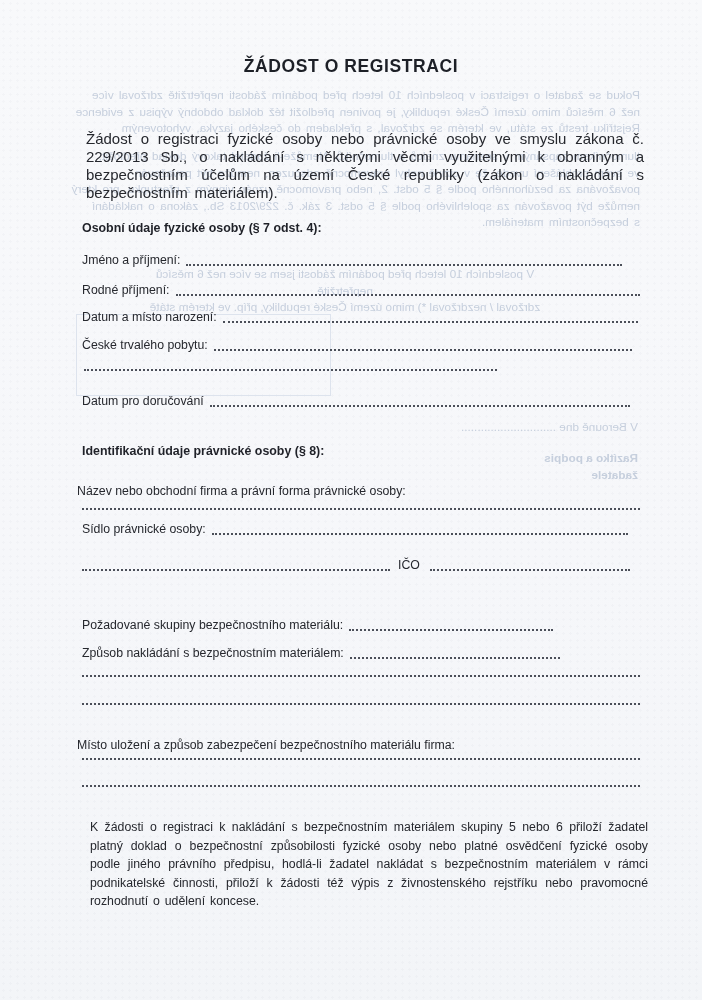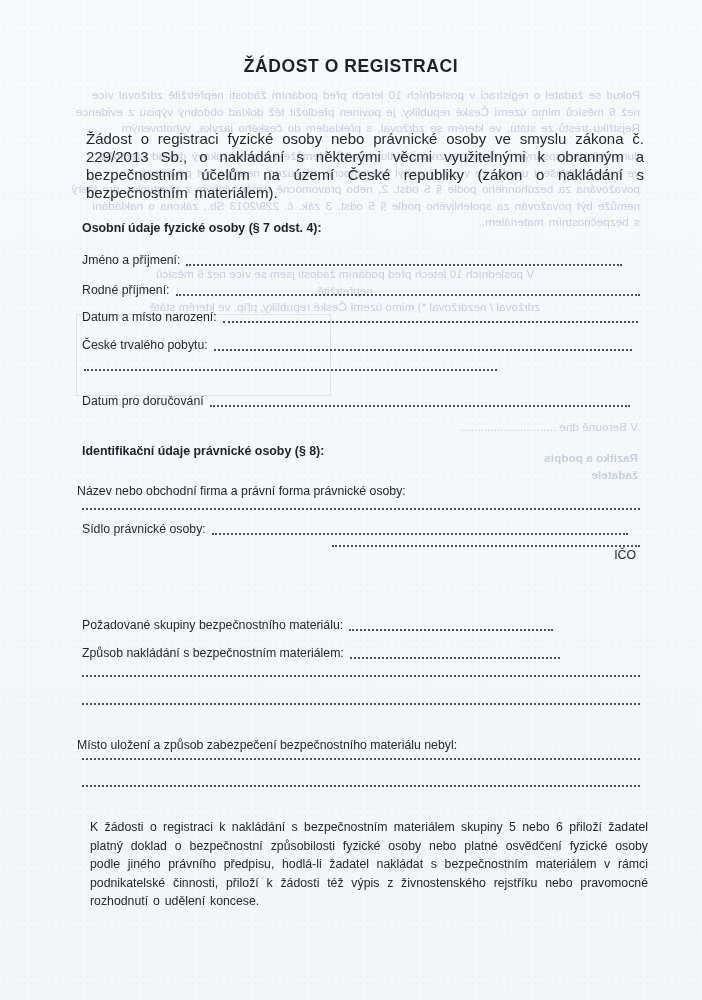--- a/index.html
+++ b/index.html
@@ -116,21 +116,21 @@
 
     <div class="row" style="top:495px;">
       <span class="lead first"></span>
     </div>
 
     <div class="row" style="top:508px;margin-top:12px;">
       <span class="lbl">Sídlo právnické osoby:</span>
       <span class="lead" style="margin-right:12px;"></span>
     </div>
 
-    <div class="row" style="top:544px;flex-direction:column;">
+    <div class="row" style="top:556px;">
       <span class="lead fixed first" style="width:308px;"></span>
       <span class="lbl" style="padding:0 4px 0 8px;">IČO</span>
       <span class="lead" style="margin-right:10px;"></span>
     </div>
 
     <div class="row" style="top:616px;">
       <span class="lbl">Požadované skupiny bezpečnostního materiálu:</span>
       <span class="lead" style="margin-right:87px;"></span>
     </div>
 
@@ -139,21 +139,21 @@
       <span class="lead" style="margin-right:80px;"></span>
     </div>
 
     <div class="row" style="top:662px;">
       <span class="lead first"></span>
     </div>
     <div class="row" style="top:690px;">
       <span class="lead first"></span>
     </div>
 
-    <p class="plain" style="top:727px;">Místo uložení a způsob zabezpečení bezpečnostního materiálu nebyl:</p>
+    <p class="plain" style="top:727px;">Místo uložení a způsob zabezpečení bezpečnostního materiálu firma:</p>
 
     <div class="row" style="top:745px;">
       <span class="lead first"></span>
     </div>
     <div class="row" style="top:772px;">
       <span class="lead first"></span>
     </div>
 
     <p class="closing">K žádosti o registraci k nakládání s bezpečnostním materiálem skupiny 5 nebo 6 přiloží žadatel platný doklad o bezpečnostní způsobilosti fyzické osoby nebo platné osvědčení fyzické osoby podle jiného právního předpisu, hodlá-li žadatel nakládat s bezpečnostním materiálem v rámci podnikatelské činnosti, přiloží k žádosti též výpis z živnostenského rejstříku nebo pravomocné rozhodnutí o udělení koncese.</p>
   </div>

